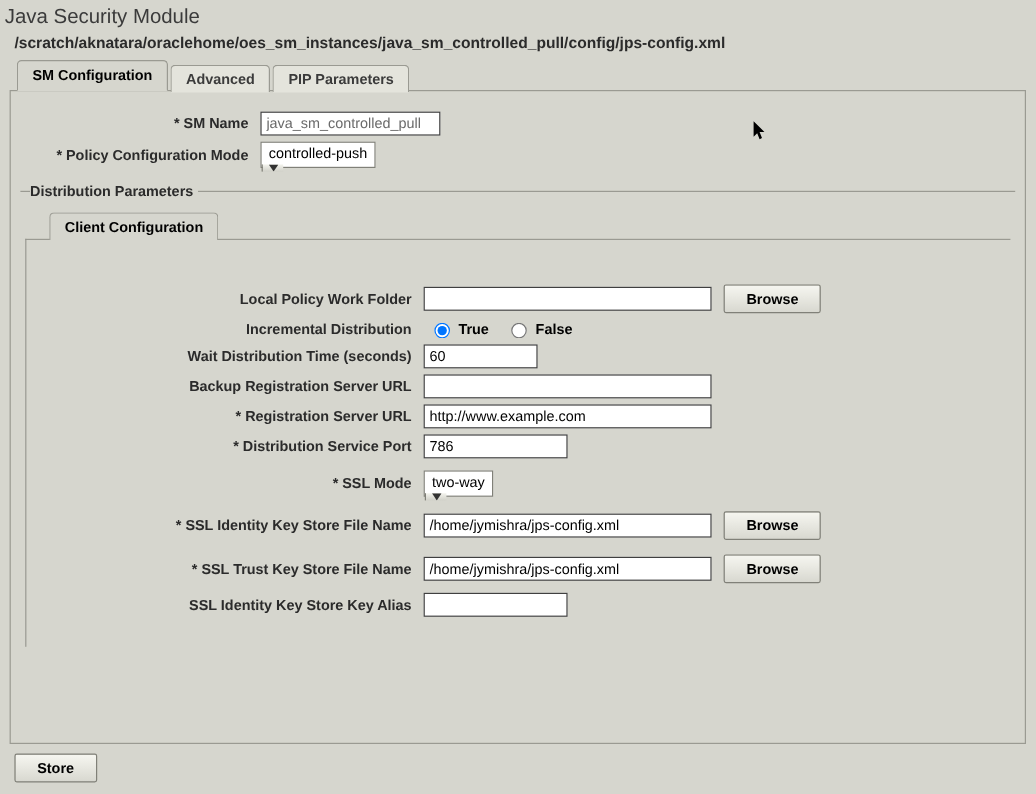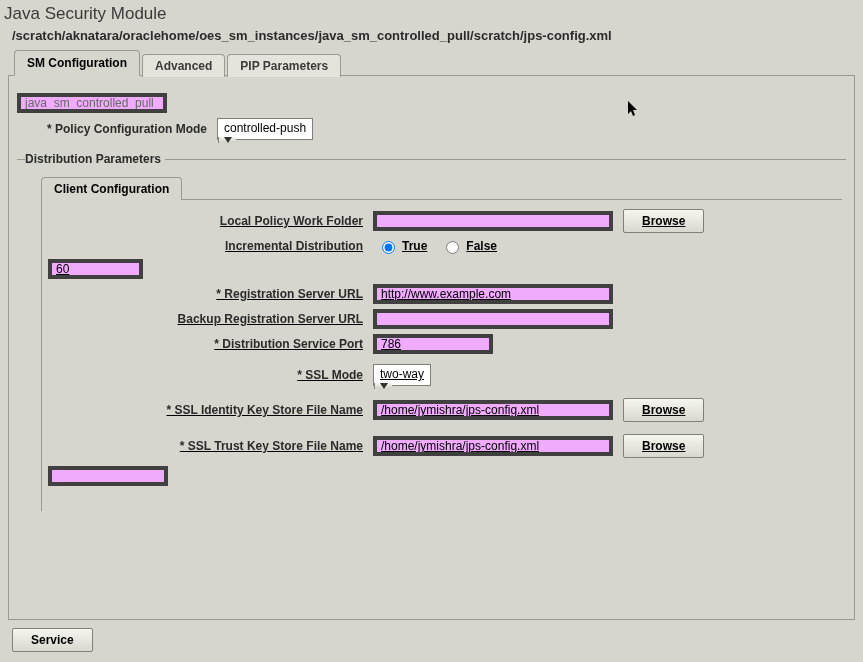--- a/index.html
+++ b/index.html
@@ -74,22 +74,22 @@
     text-align: right;
     padding-right: 10px;
     font-weight: bold;
     color: #2b2b2b;
     font-size: 12px;
   }
   .form-label.wide {
     width: 325px;
   }
   input[type="text"] {
-    border: 4px solid #404040;
-    background: #f0abfc;
+    border: 1px solid #404040;
+    background: #ffffff;
     font-family: Tahoma, Arial, sans-serif;
     font-size: 12px;
     padding: 2px 4px;
     height: 20px;
   }
   input[type="text"].dim {
     color: #6a6a6a;
   }
   .select-wrap {
     display: inline-flex;
@@ -141,24 +141,22 @@
     font-weight:bold;
     font-size:12px;
     background:#d6d6ce;
     position:relative;
     top:1px;
   }
   .inner-panel{
     border:1px solid #9a9a92;
     border-bottom:none;
     border-right:none;
-    margin-left:20px;
     margin-right:0;
-    padding:4px 6px 20px 6px;
-    text-decoration:underline;
+    padding:32px 6px 20px 6px;
   }
   .radio-group{
     display:flex;
     align-items:flex-end;
     gap:14px;
     padding-left:4px;
   }
   .radio-opt{display:flex;align-items:center;gap:4px;font-weight:bold;}
   .btn {
     border:1px solid #808078;
@@ -178,35 +176,36 @@
     position:absolute;
     left:618px;
     top:24px;
     pointer-events:none;
   }
 </style>
 </head>
 <body>
 
 <div class="page-title">Java Security Module</div>
-<div class="config-path">/scratch/aknatara/oraclehome/oes_sm_instances/java_sm_controlled_pull/scratch/jps-config.xml</div>
+<div class="config-path">/scratch/aknatara/oraclehome/oes_sm_instances/java_sm_controlled_pull/config/jps-config.xml</div>
 
 <div class="tab-strip">
   <div class="tab active">SM Configuration</div>
   <div class="tab inactive">Advanced</div>
   <div class="tab inactive">PIP Parameters</div>
 </div>
 
 <div class="panel">
 
   <svg class="cursor-icon" width="14" height="18" viewBox="0 0 14 18">
     <path d="M1 1 L1 14 L4 11 L6 16 L8 15 L6 10 L10 10 Z" fill="#000"></path>
   </svg>
 
   <div class="form-row">
+    <div class="form-label">* SM Name</div>
     <input type="text" style="width: 150px;" class="dim" value="java_sm_controlled_pull">
   </div>
 
   <div class="form-row">
     <div class="form-label">* Policy Configuration Mode</div>
     <div class="select-wrap">
       <div class="sel-text">controlled-push</div>
       <div class="sel-btn">
         <svg viewBox="0 0 8 6">
             <path d="M0 0 L8 0 L4 6 Z" fill="#333"></path>
@@ -238,31 +237,32 @@
           </label>
           <label class="radio-opt">
             <input type="radio" name="incdist" style="">
             <span>False</span>
           </label>
         </div>
       </div>
 
 
       <div class="form-row">
+        <div class="form-label wide">Wait Distribution Time (seconds)</div>
         <input type="text" style="width: 95px;" value="60">
+      </div>
+
+      <div class="form-row">
+        <div class="form-label wide">Backup Registration Server URL</div>
+        <input type="text" style="width: 240px;" value="">
       </div>
 
       <div class="form-row">
         <div class="form-label wide">* Registration Server URL</div>
         <input type="text" style="width: 240px;" value="http://www.example.com">
-      </div>
-
-      <div class="form-row">
-        <div class="form-label wide">Backup Registration Server URL</div>
-        <input type="text" style="width: 240px;" value="">
       </div>
 
       <div class="form-row">
         <div class="form-label wide">* Distribution Service Port</div>
         <input type="text" style="width: 120px;" value="786">
       </div>
 
       <div class="form-row" style="margin-top:10px;margin-bottom:10px">
         <div class="form-label wide">* SSL Mode</div>
         <div class="select-wrap">
@@ -281,23 +281,24 @@
         <button class="btn">Browse</button>
       </div>
 
       <div class="form-row" style="margin-top:12px">
         <div class="form-label wide">* SSL Trust Key Store File Name</div>
         <input type="text" style="width: 240px; margin-right: 10px;" value="/home/jymishra/jps-config.xml">
         <button class="btn">Browse</button>
       </div>
 
       <div class="form-row" style="margin-top:8px">
+        <div class="form-label wide">SSL Identity Key Store Key Alias</div>
         <input type="text" style="width: 120px;" value="">
       </div>
 
     </div>
   </fieldset>
 
 </div>
 
 <div class="revert-row">
-  <button class="btn">Service</button>
+  <button class="btn">Store</button>
 </div>
 
 </body></html>

